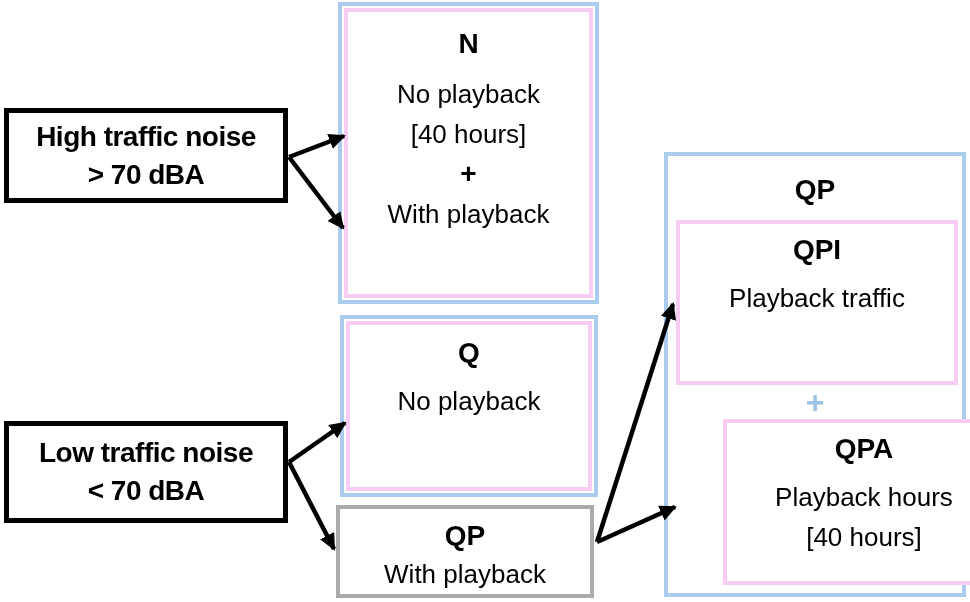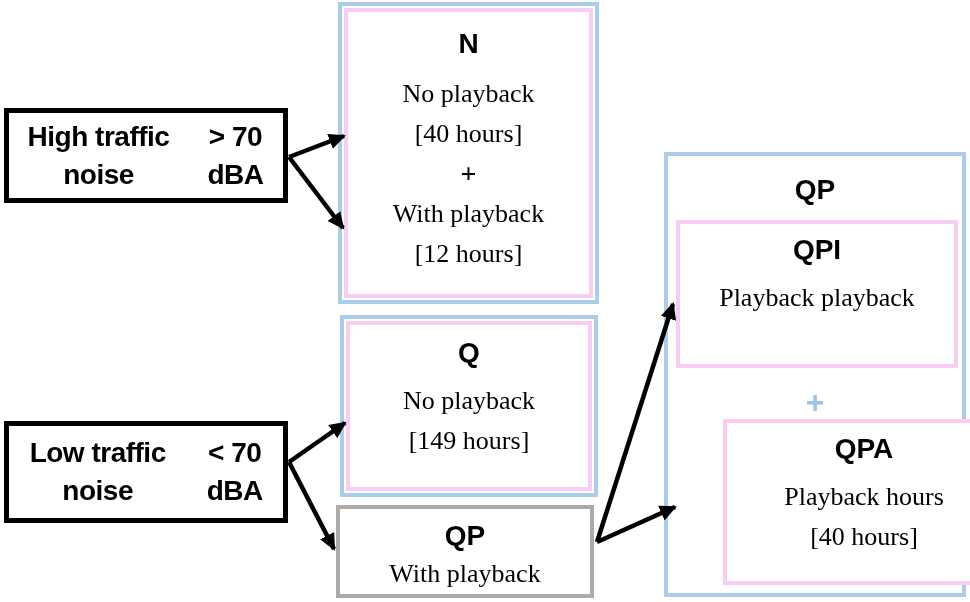--- a/index.html
+++ b/index.html
@@ -26,21 +26,21 @@
   .box {
     position: absolute;
     box-sizing: border-box;
     background: #ffffff;
     text-align: center;
   }
   
   .black-box {
     border: 5px solid #000000;
     display: flex;
-    flex-direction: row;
+    flex-direction: column;
     justify-content: center;
     font-weight: 700;
     font-size: 28px;
     line-height: 38px;
     letter-spacing: -0.5px;
     align-items: center;
   }
   .node-high { left: 4px; top: 108px; width: 284px; height: 95px; }
   .node-low  { left: 4px; top: 421px; width: 284px; height: 102px; }
 
@@ -57,37 +57,36 @@
 
   
   .node-qp-small {
     left: 336px; top: 505px; width: 258px; height: 93px;
     border: 4px solid #ababab;
   }
 
   
   .node-qp-group { left: 664px; top: 152px; width: 302px; height: 445px; }
   .pink-box { border: 4px solid #f9ccf4; }
-  .node-qpi { left: 676px; top: 220px; width: 282px; height: 148px; z-index: 2; }
+  .node-qpi { left: 676px; top: 220px; width: 282px; height: 165px; z-index: 2; }
   .node-qpa { left: 676px; top: 419px; width: 282px; height: 166px; z-index: 2; margin-left: 47px; }
 
   .content { position: absolute; inset: 10px; text-align: center; }
   .content-tight { position: absolute; inset: 6px; text-align: center; }
 
   .title {
     font-weight: 700;
     font-size: 28px;
     line-height: 40px;
   }
   .body-lines { margin-top: 8px; }
   .line {
     font-size: 26px;
     line-height: 40px;
     font-weight: 400;
-    font-family: Liberation Serif, serif;
   }
   .plus-black {
     font-weight: 700;
     font-size: 28px;
   }
   .node-n .title { margin-top: 6px; line-height: 44px; }
   .node-q .title { margin-top: 4px; }
 
   .node-qp-small .title { line-height: 38px; margin-top: 2px; }
   .node-qp-small .line  { line-height: 38px; }
@@ -143,52 +142,50 @@
 
   <div class="box blue-box node-n">
     <div class="inner-pink"></div>
     <div class="content">
       <div class="title">N</div>
       <div class="body-lines">
         <div class="line">No playback</div>
         <div class="line">[40 hours]</div>
         <div class="line plus-black">+</div>
         <div class="line">With playback</div>
-        <div class="line">[12 hours]</div>
       </div>
     </div>
   </div>
 
   <div class="box blue-box node-q">
     <div class="inner-pink"></div>
     <div class="content">
       <div class="title">Q</div>
       <div class="body-lines">
         <div class="line">No playback</div>
-        <div class="line">[149 hours]</div>
       </div>
     </div>
   </div>
 
   <div class="box node-qp-small">
     <div class="content-tight">
       <div class="title">QP</div>
       <div class="line">With playback</div>
     </div>
   </div>
 
   <div class="box blue-box node-qp-group"></div>
   <div class="group-title">QP</div>
   <div class="group-plus">+</div>
 
   <div class="box pink-box node-qpi">
     <div class="content-tight">
       <div class="title">QPI</div>
       <div class="body-lines">
-        <div class="line">Playback playback</div>
+        <div class="line">Playback traffic</div>
       </div>
     </div>
   </div>
 
   <div class="box pink-box node-qpa">
     <div class="content-tight">
       <div class="title">QPA</div>
       <div class="body-lines">
         <div class="line">Playback hours</div>
         <div class="line">[40 hours]</div>

